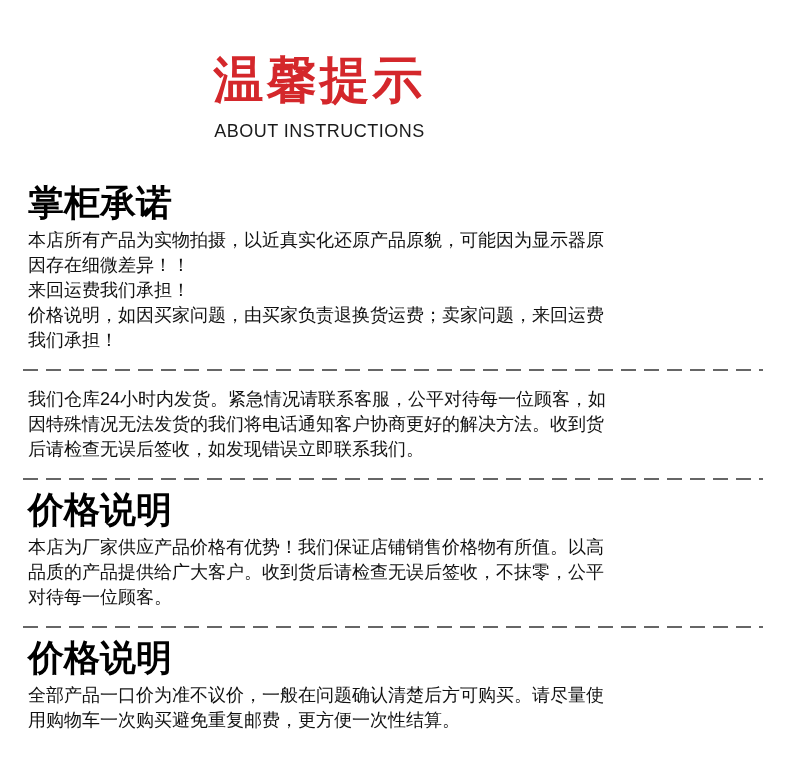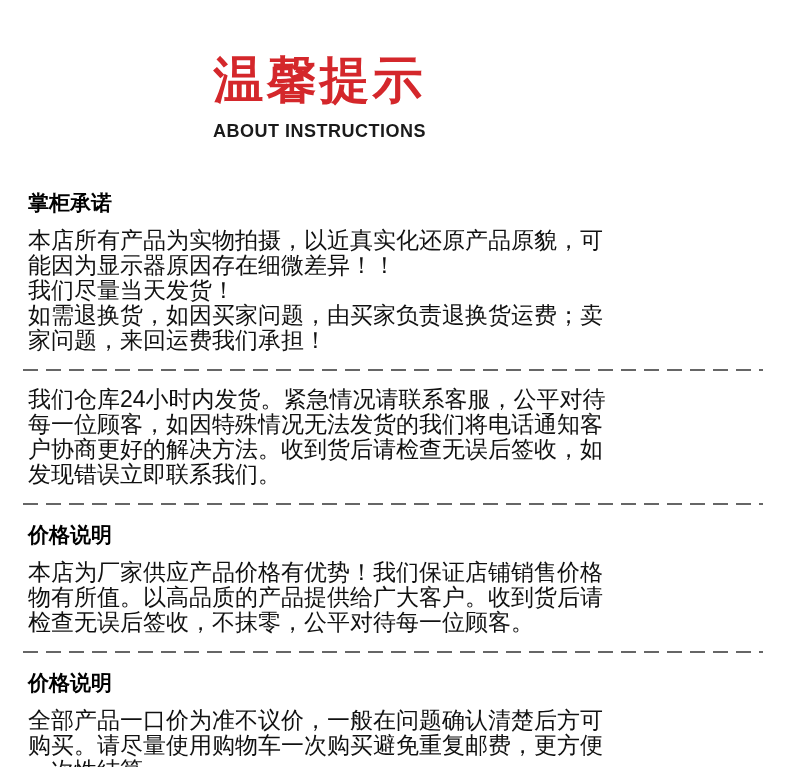--- a/index.html
+++ b/index.html
@@ -32,39 +32,39 @@
     font-weight: bold;
     letter-spacing: 3px;
   }
   .page-subtitle {
     margin-top: 16px;
     text-align: center;
     font-size: 18px;
     line-height: 18px;
     letter-spacing: 0.5px;
     color: #1a1a1a;
-    font-weight: bold;
+    font-weight: normal;
   }
   .sections {
     margin-top: 49px;
   }
   .section-heading {
     margin: 0;
-    font-size: 21px;
+    font-size: 36px;
     line-height: 28px;
     font-weight: bold;
     color: #000000;
     letter-spacing: 0;
   }
   .section-body {
     margin-top: 11px;
   }
   .para {
     margin: 0;
-    font-size: 23px;
+    font-size: 18px;
     line-height: 25px;
     color: var(--text-color);
     letter-spacing: 0;
   }
   .divider {
     height: 2px;
     width: 740px;
     margin: 16px 0 16px -5px;
     background-image: repeating-linear-gradient(
       90deg,
@@ -82,22 +82,22 @@
   <header>
     <h1 class="page-title">温馨提示</h1>
     <div class="page-subtitle">ABOUT INSTRUCTIONS</div>
   </header>
 
   <main class="sections" id="sections">
   <section class="section">
     <h2 class="section-heading">掌柜承诺</h2>
     <div class="section-body">
           <p class="para">本店所有产品为实物拍摄，以近真实化还原产品原貌，可能因为显示器原因存在细微差异！！</p>
-          <p class="para">我们尽量当天发货！</p>
-          <p class="para">如需退换货，如因买家问题，由买家负责退换货运费；卖家问题，来回运费我们承担！</p>
+          <p class="para">来回运费我们承担！</p>
+          <p class="para">价格说明，如因买家问题，由买家负责退换货运费；卖家问题，来回运费我们承担！</p>
         </div>
   </section>
 <div class="divider"></div>
   <section class="section">
     <div class="section-body">
           <p class="para">我们仓库24小时内发货。紧急情况请联系客服，公平对待每一位顾客，如因特殊情况无法发货的我们将电话通知客户协商更好的解决方法。收到货后请检查无误后签收，如发现错误立即联系我们。</p>
         </div>
   </section>
 <div class="divider"></div>
   <section class="section">

